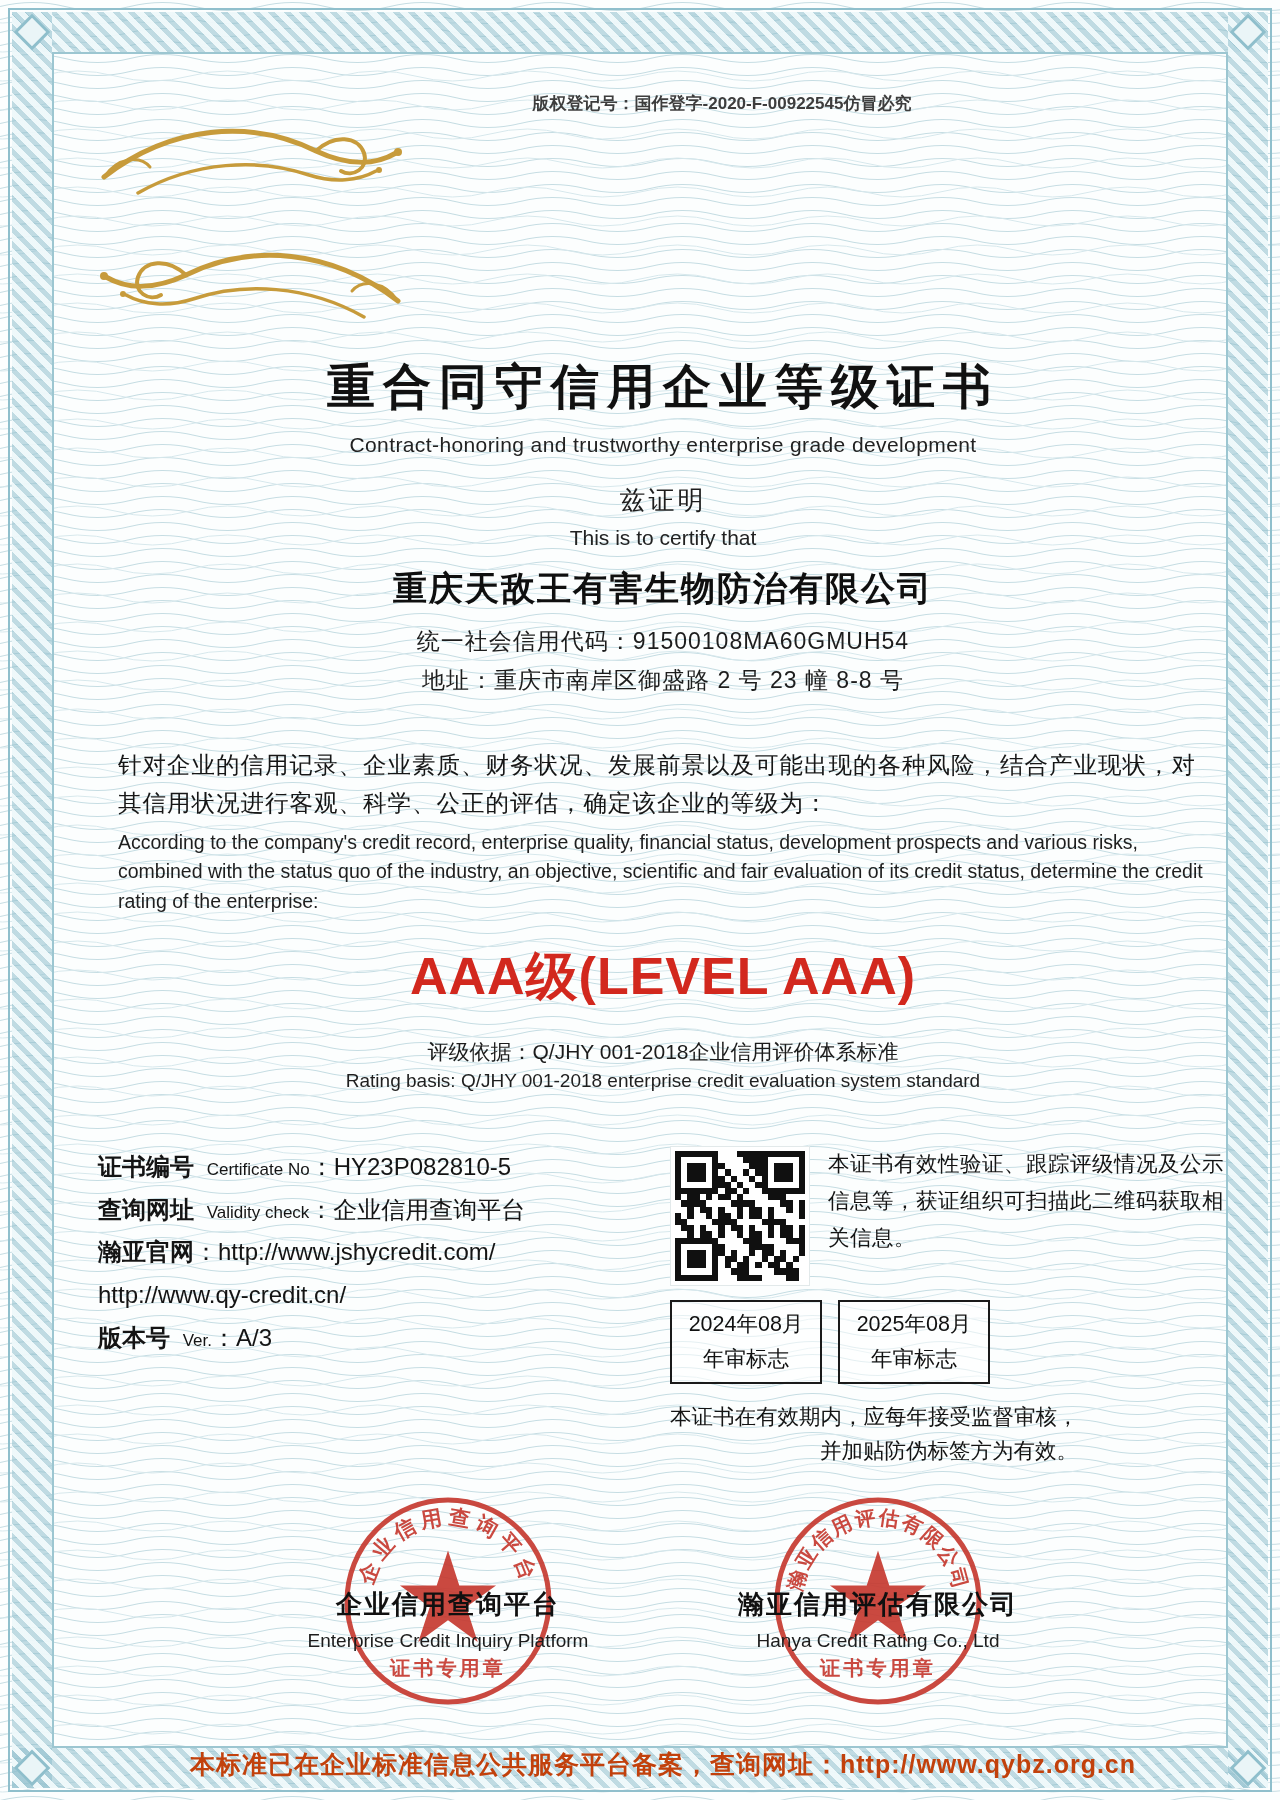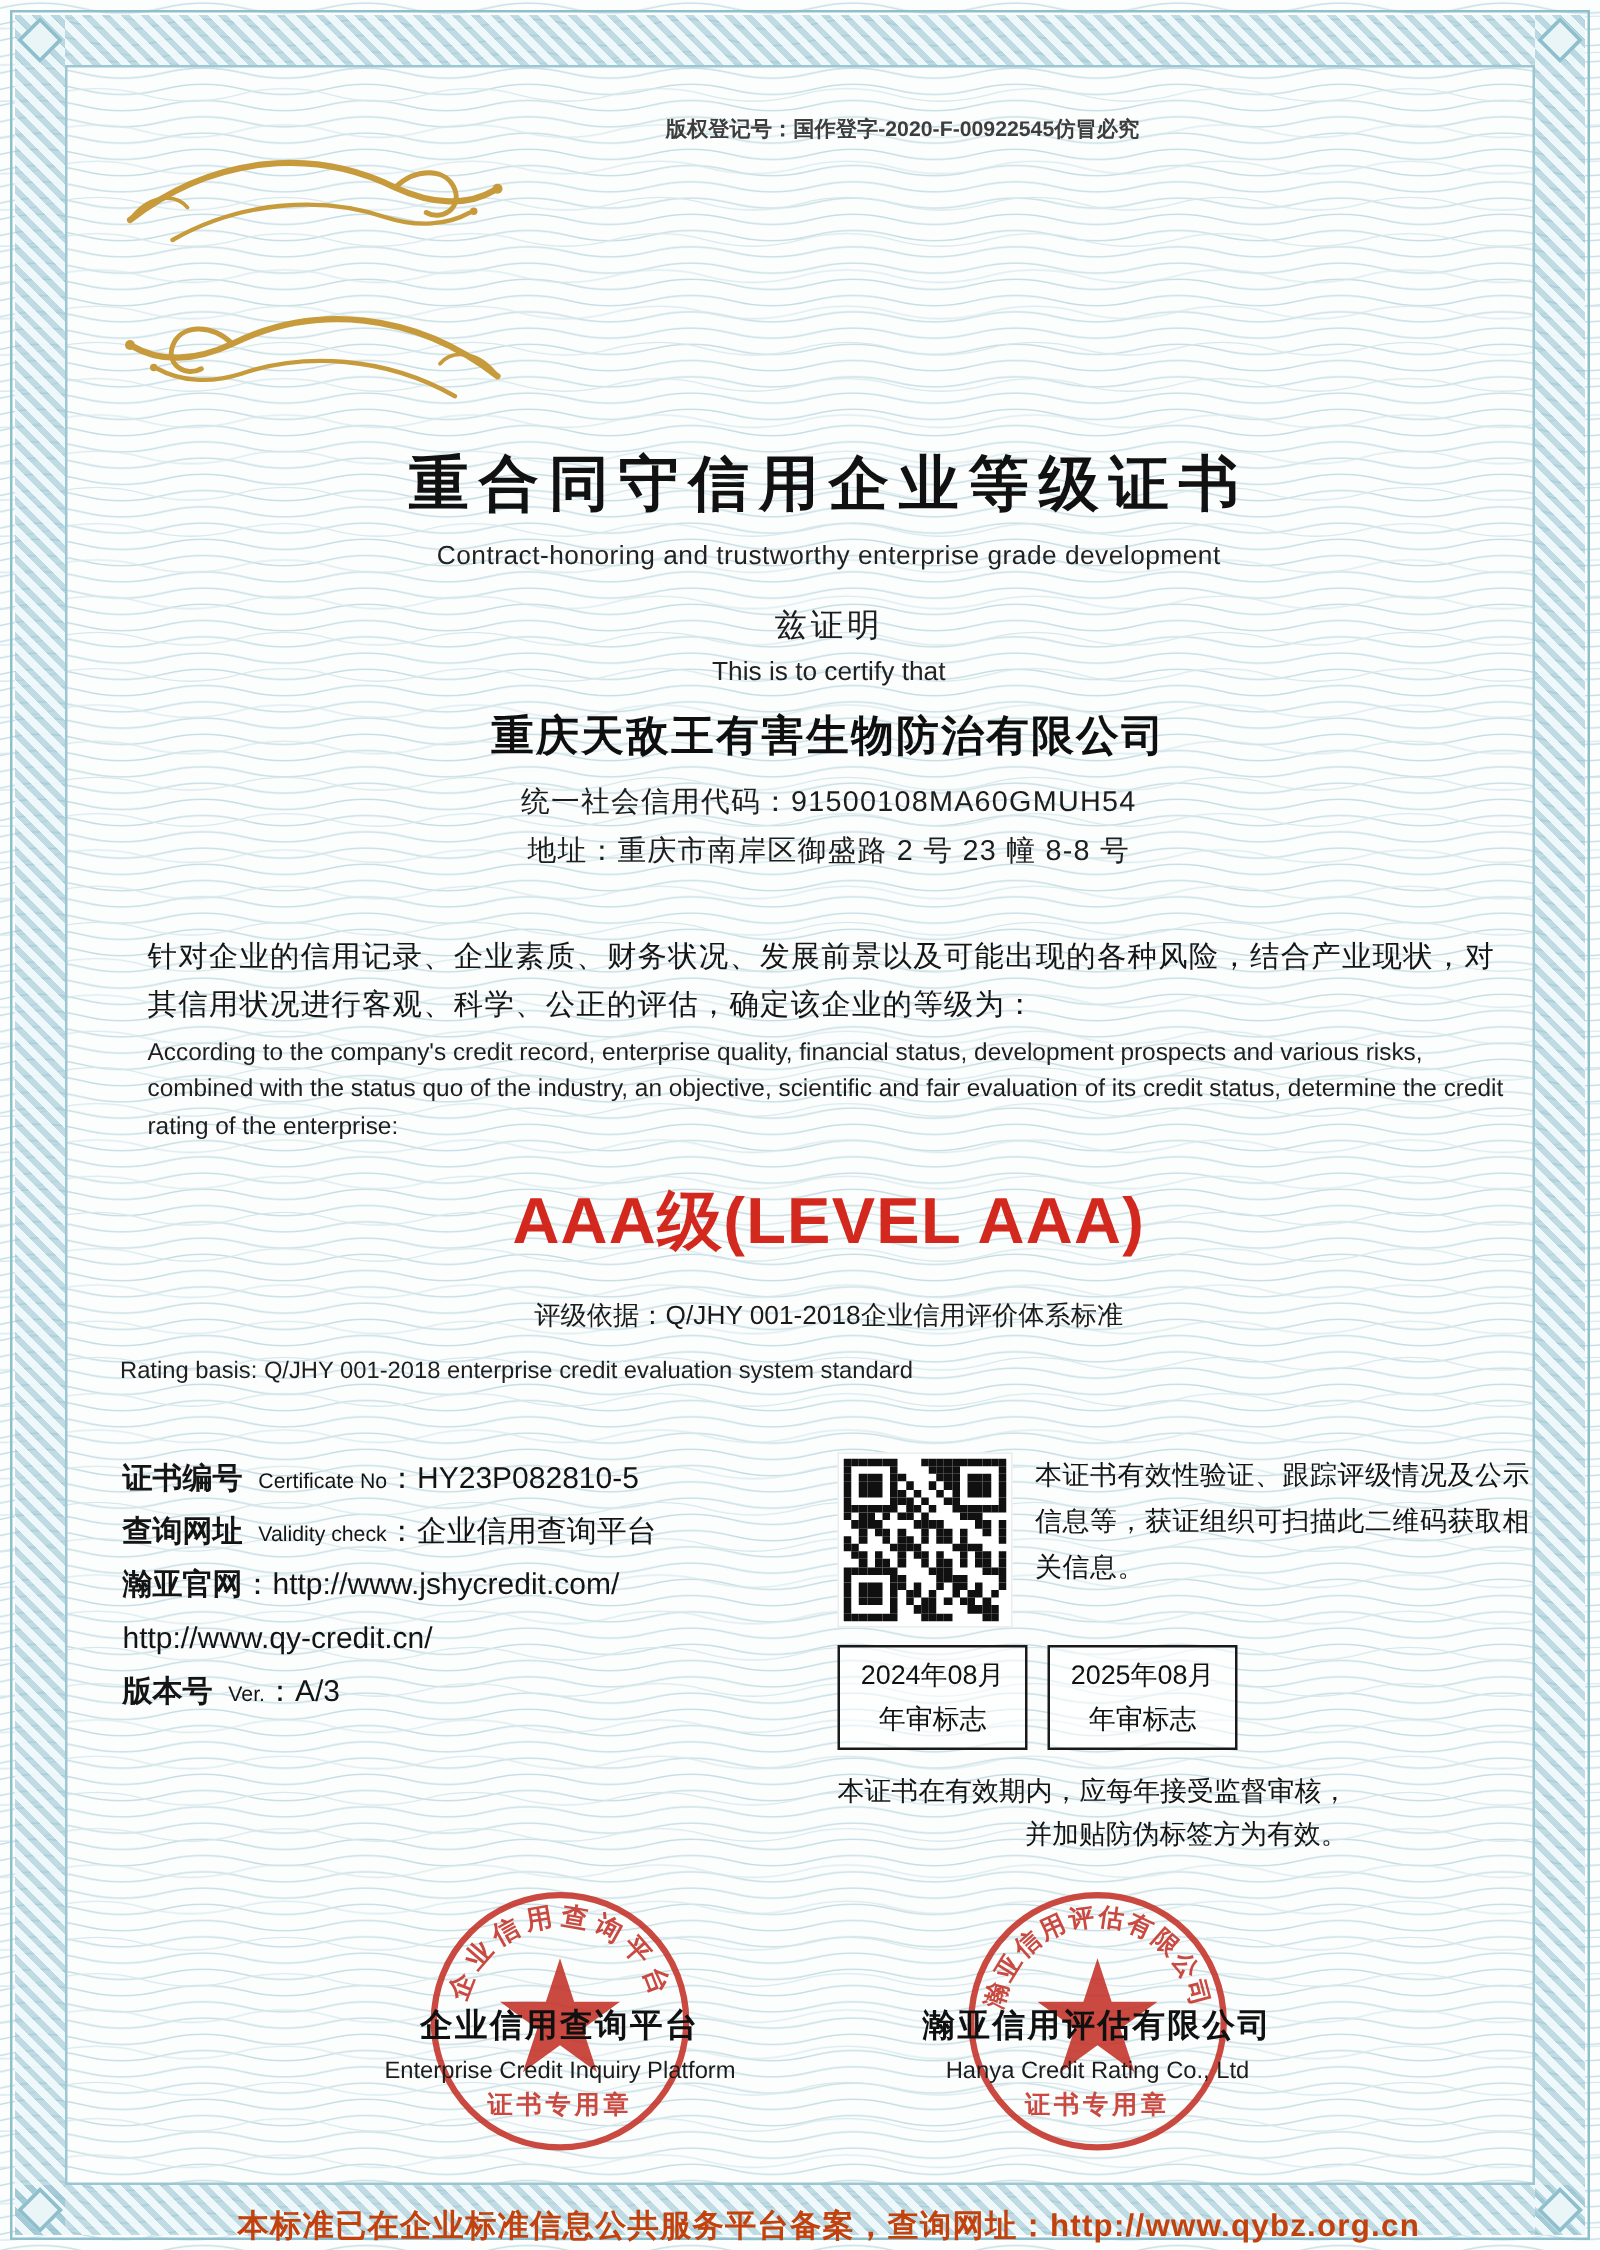--- a/index.html
+++ b/index.html
@@ -49,21 +49,21 @@
   .company-name { text-align:center; font-size:34px; font-weight:800; letter-spacing:2px; margin-top:16px; color:#0f0f0f; }
   .credit-code { text-align:center; font-size:23px; margin-top:14px; letter-spacing:1px; color:#1d1d1d; }
   .address { text-align:center; font-size:23px; margin-top:8px; letter-spacing:1px; color:#1d1d1d; }
 
   .intro { width:1090px; margin:50px auto 0 auto; }
   .intro-cn { font-size:23.5px; line-height:1.62; letter-spacing:1px; color:#161616; }
   .intro-en { font-size:19.5px; line-height:1.5; margin-top:6px; color:#1e1e1e; }
 
   .rating-line { text-align:center; font-size:52px; font-weight:800; color:#d2281e; letter-spacing:1px; margin-top:26px; }
   .basis-cn { text-align:center; font-size:21px; margin-top:26px; color:#1b1b1b; }
-  .basis-en { font-size:19px; margin-top:20px; color:#1f1f1f; }
+  .basis-en { text-align:center; font-size:19px; margin-top:4px; color:#1f1f1f; }
 
   .details-section { display:flex; margin-top:54px; padding:0 2px; }
   .details-left { flex:0 0 560px; }
   .detail-row { font-size:24px; line-height:1.78; color:#141414; white-space:nowrap; }
   .lab-cn { font-weight:700; font-size:24px; }
   .lab-en { font-size:17px; margin-left:6px;margin-top:48px; }
   .val { font-size:24px; }
   .details-right { flex:1; padding-left:12px; }
   .qr-row { display:flex; }
   .qr-code { display:grid; grid-template-columns:repeat(21,1fr); grid-template-rows:repeat(21,1fr);

